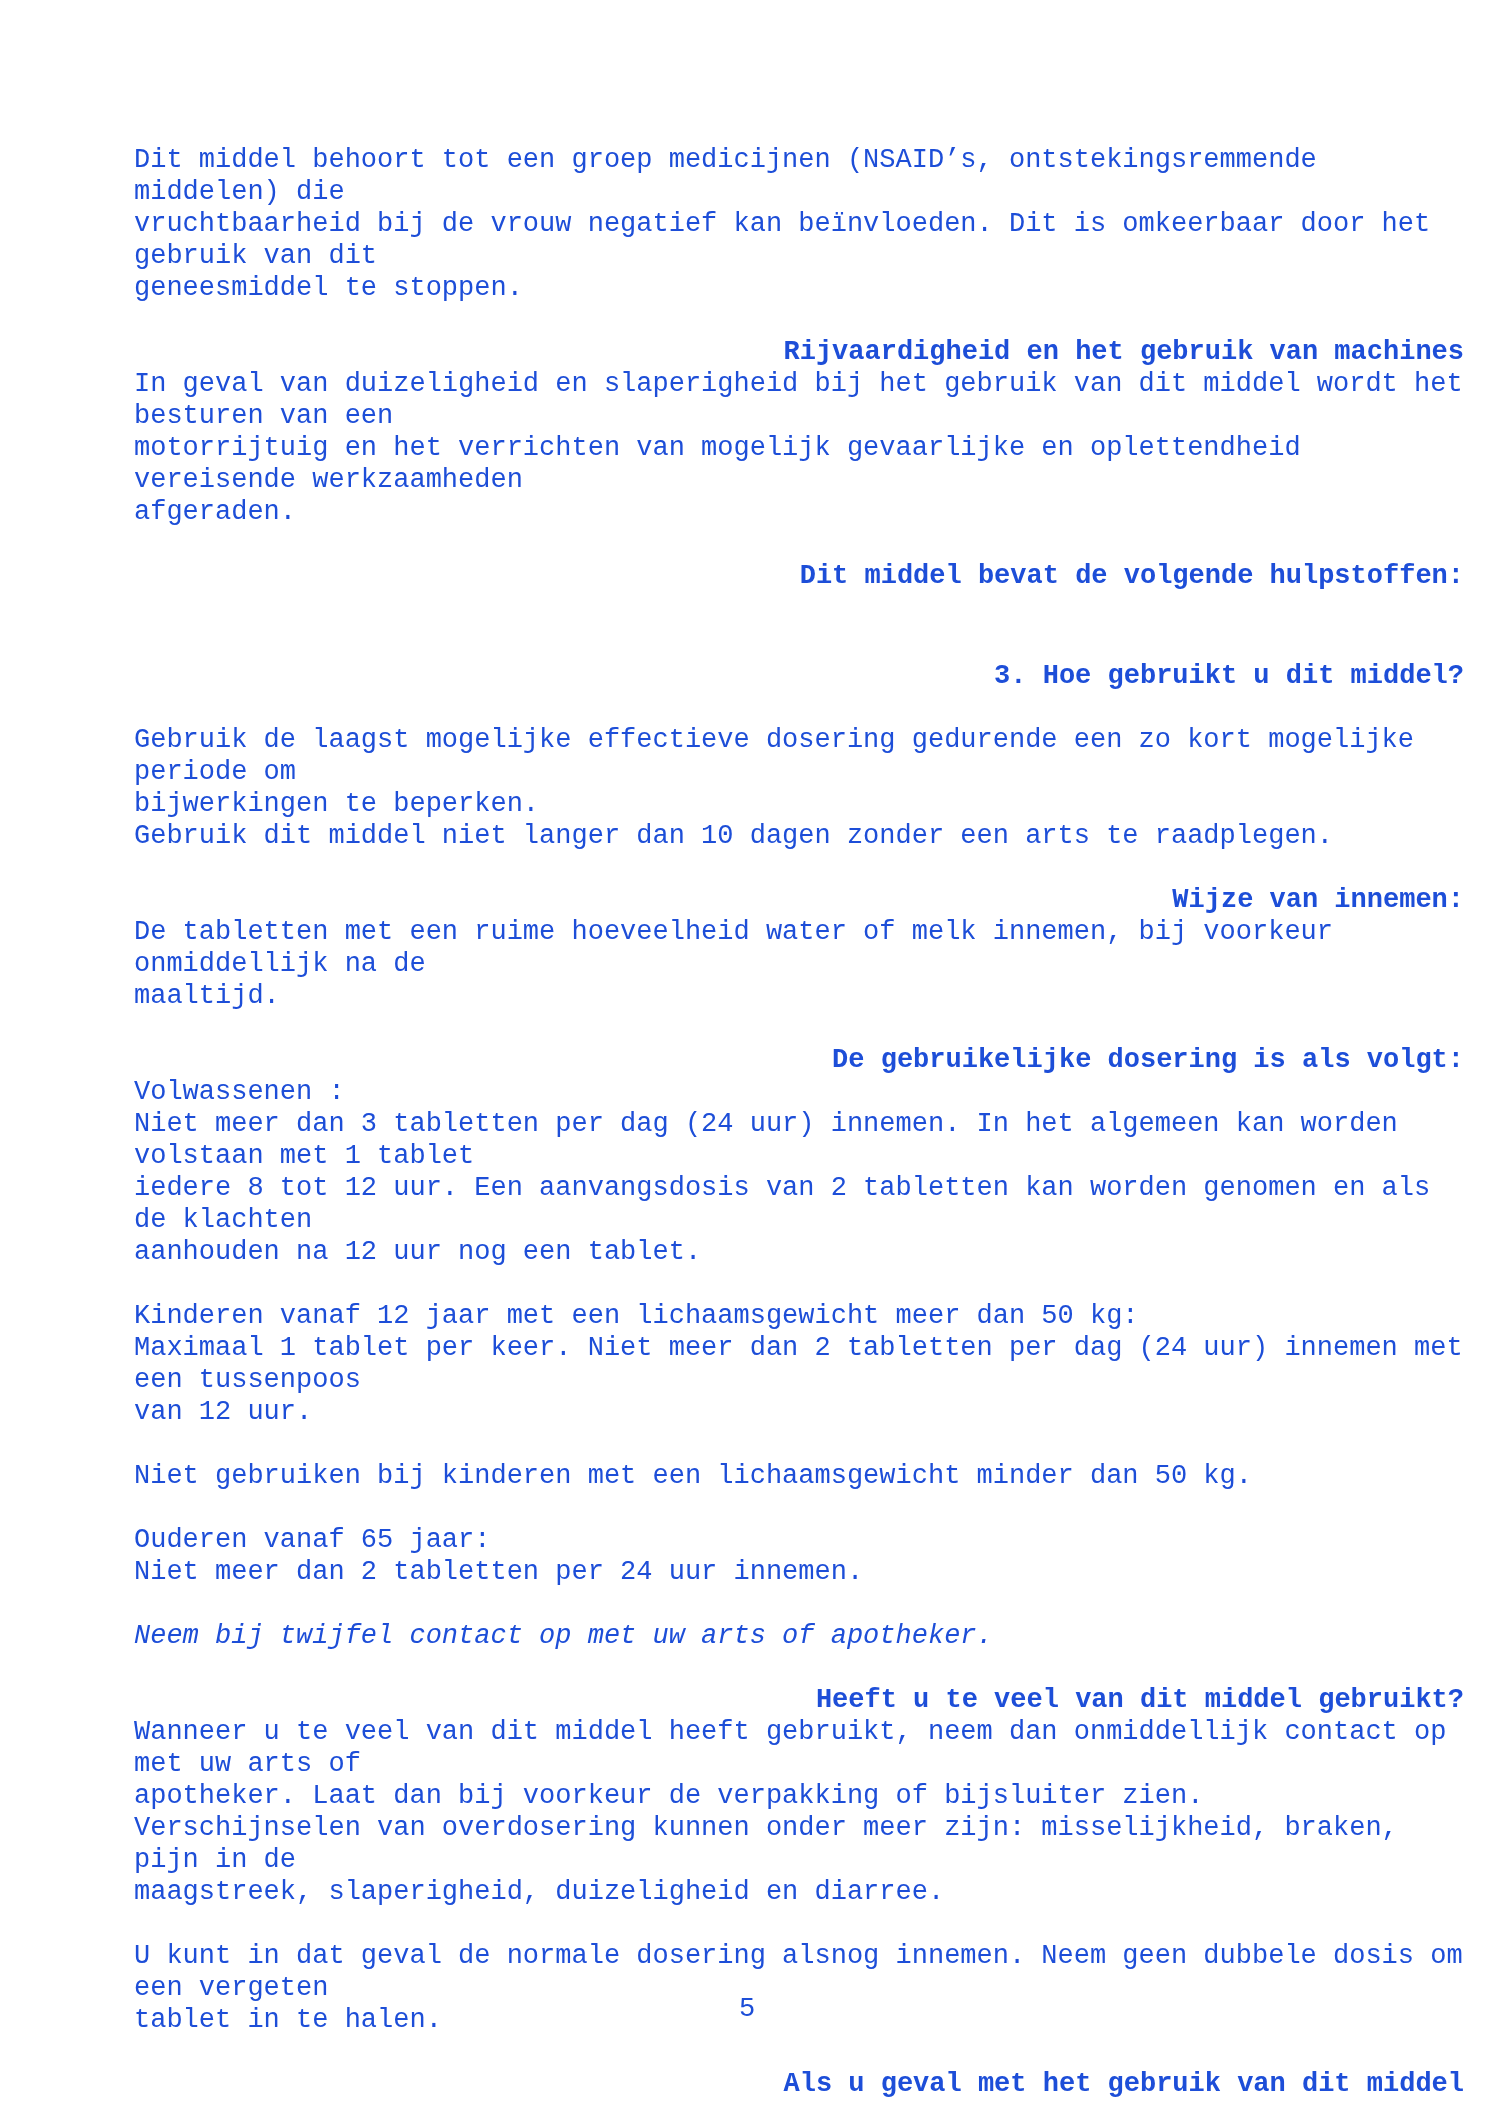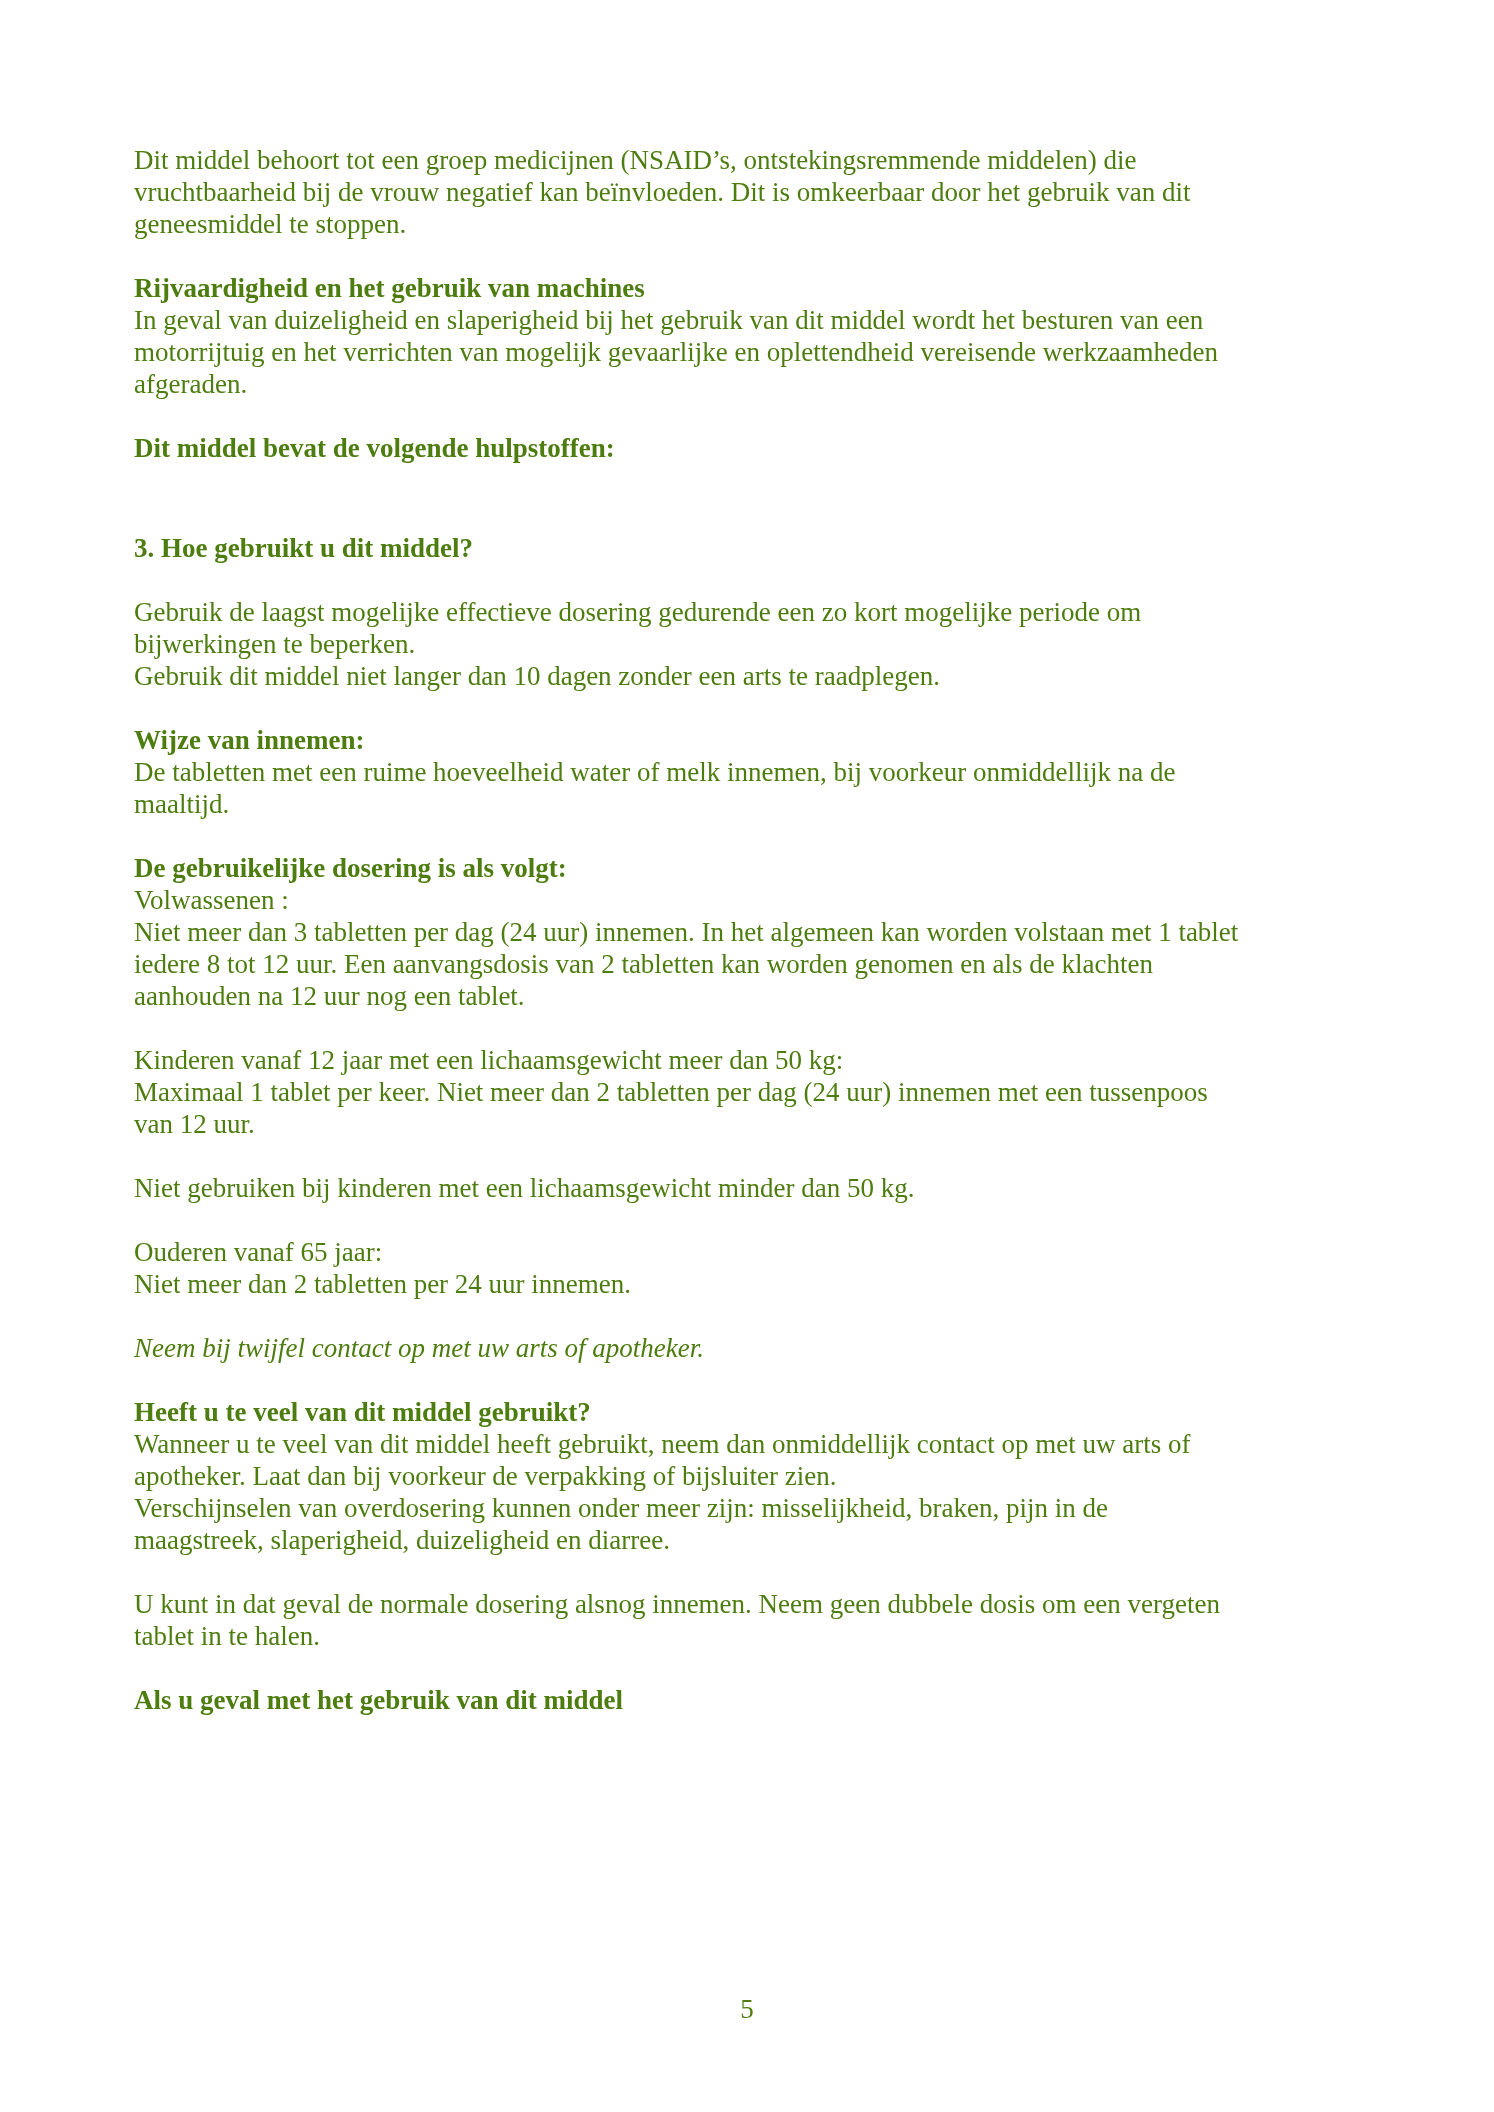--- a/index.html
+++ b/index.html
@@ -5,42 +5,43 @@
   html, body {
     margin: 0;
     padding: 0;
     background: #ffffff;
   }
   .page {
     position: relative;
     width: 1494px;
     height: 2112px;
     background: #ffffff;
-    color: #4d7c0f;
-    font-family: Liberation Serif, serif;
+    color: #1d4ed8;
+    font-family: Liberation Mono, monospace;
     overflow: hidden;
   }
   .content {
     position: absolute;
     left: 134px;
     top: 144px;
     width: 1330px;
   }
   .block {
     margin: 0 0 32px 0;
   }
   .block.gap-xl {
     margin-top: 68px;
   }
   .block h2 {
     font-size: 27px;
     line-height: 32px;
     font-weight: bold;
     margin: 0;
     padding: 0;
+    text-align: right;
   }
   .block p {
     font-size: 27px;
     line-height: 32px;
     margin: 0;
     padding: 0;
     white-space: pre-line;
   }
   .block p.italic {
     font-style: italic;

